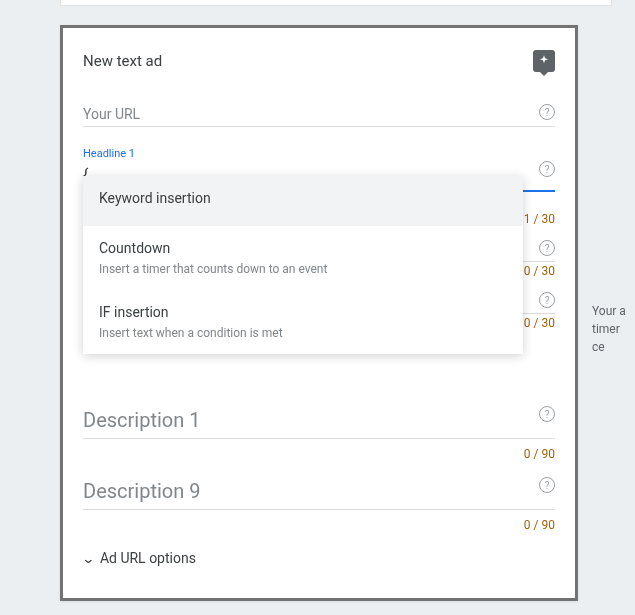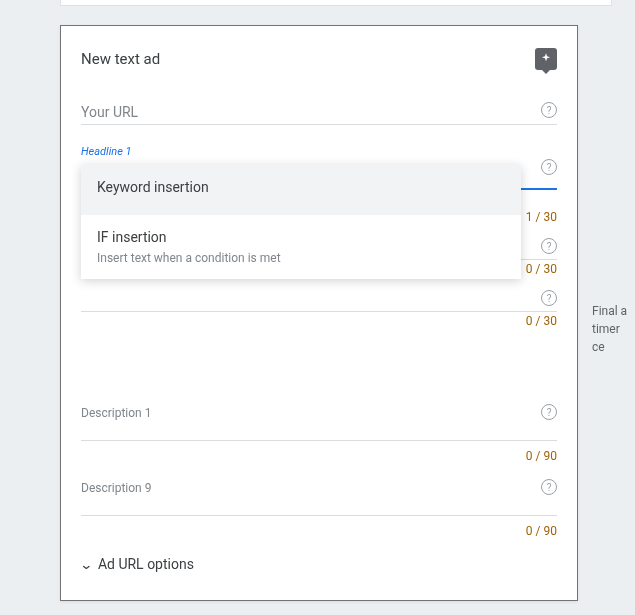--- a/index.html
+++ b/index.html
@@ -13,21 +13,21 @@
       color: #5f6368;
     }
     .card {
       position: absolute;
       left: 60px;
       top: 25px;
       width: 518px;
       height: 576px;
       background: #fff;
       box-shadow: 0 1px 3px rgba(0,0,0,0.08);
-      border: 1px solid #737373;
+      border: 3px solid #737373;
       padding: 16px 20px;
     }
     .card-header {
       display: flex;
       justify-content: space-between;
       align-items: center;
       margin-top: 6px;
       margin-bottom: 30px;
     }
     .card-title {
@@ -61,21 +61,20 @@
     }
     .field-label-top {
       font-size: 11px;
       color: #1a73e8;
       margin-bottom: 2px;
     }
     .field-label-top.underlined {
       position: relative;
       display: inline-block;
       padding-bottom: 2px;
-      font-style: italic;
     }
     .red-underline {
       border-bottom: 2px solid #d93025;
       position: absolute;
       left: 0; bottom: -2px;
       width: 66px;
     }
     .field-placeholder {
       font-size: 14px;
       color: #80868b;
@@ -103,21 +102,21 @@
       cursor: pointer;
     }
     .counter {
       position: absolute;
       right: 0;
       font-size: 12px;
       color: #a16207;
     }
     .dropdown {
       position: absolute;
-      left: 0; top: 22px;
+      left: 0; top: 31px;
       width: 440px;
       background: #fff;
       box-shadow: 0 2px 10px rgba(0,0,0,0.18);
       z-index: 10;
     }
     .dropdown-item {
       padding: 14px 16px 14px 16px;
       cursor: pointer;
     }
     .dropdown-item.highlight { background: #f1f3f4; }
@@ -187,23 +186,23 @@
       position: absolute;
       left: 0; top: 0;
       width: 0; height: 0;
       border-top: 6px solid transparent;
       border-bottom: 6px solid transparent;
       border-right: 12px solid #e53935;
     }
     .field.with-label .help-icon { top: -2px; }
     .desc-block { position: relative; margin-top: 6px; }
     .desc-placeholder {
-      font-size: 12px;
+      font-size: 20px;
       color: #80868b;
-      padding: 4px 0 20px 0;
+      padding: 4px 0 6px 0;
       border-bottom: 1px solid #dadce0;
     }
   </style>
 </head>
 <body>
 
 <div class="sliver"></div>
 
 <div class="card">
 
@@ -226,20 +225,24 @@
     <div class="red-underline"></div>
     <div class="field-input-active">{</div>
     <div class="help-icon" style="top:16px;">?</div>
 
     
     <div class="dropdown">
       <div class="dropdown-item highlight">
         <div class="dropdown-title">Keyword insertion</div>
       </div>
       <div class="dropdown-item">
+        <div class="dropdown-title">Countdown</div>
+        <div class="dropdown-desc">Insert a timer that counts down to an event</div>
+      </div>
+      <div class="dropdown-item">
         <div class="dropdown-title">IF insertion</div>
         <div class="dropdown-desc">Insert text when a condition is met</div>
       </div>
     </div>
   </div>
 
   <div class="counter-row">
     <div class="counter">1 / 30</div>
   </div>
 
@@ -279,15 +282,15 @@
   </div>
 
 </div>
 
 <div class="arrow">
   <div class="arrow-line"></div>
   <div class="arrow-head"></div>
 </div>
 
 <div class="right-panel-text">
-  <div>Final a</div>
+  <div>Your a</div>
   <div>timer ce</div>
 </div>
 
 </body></html>

